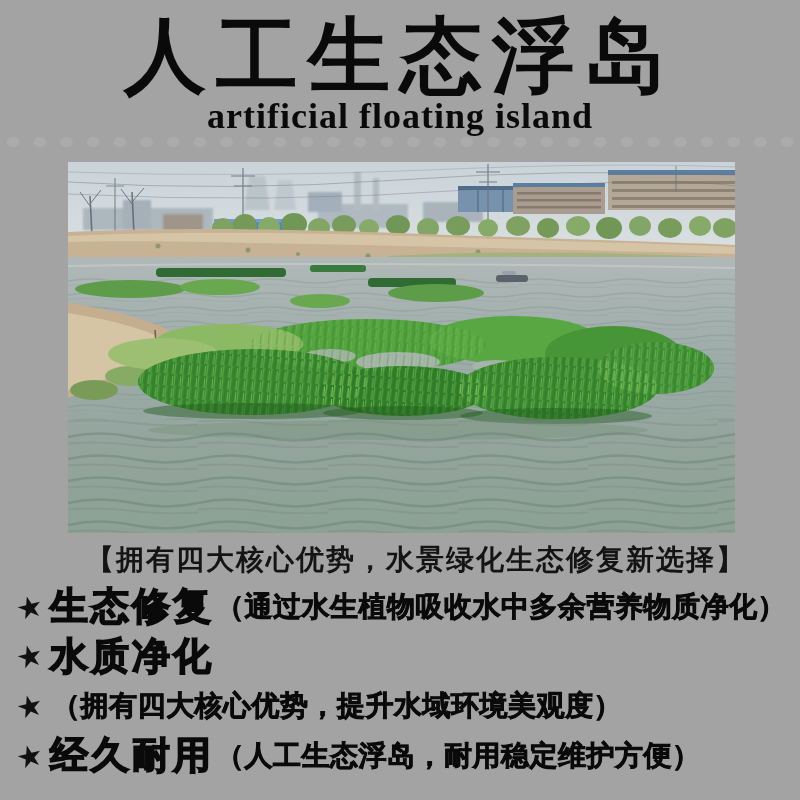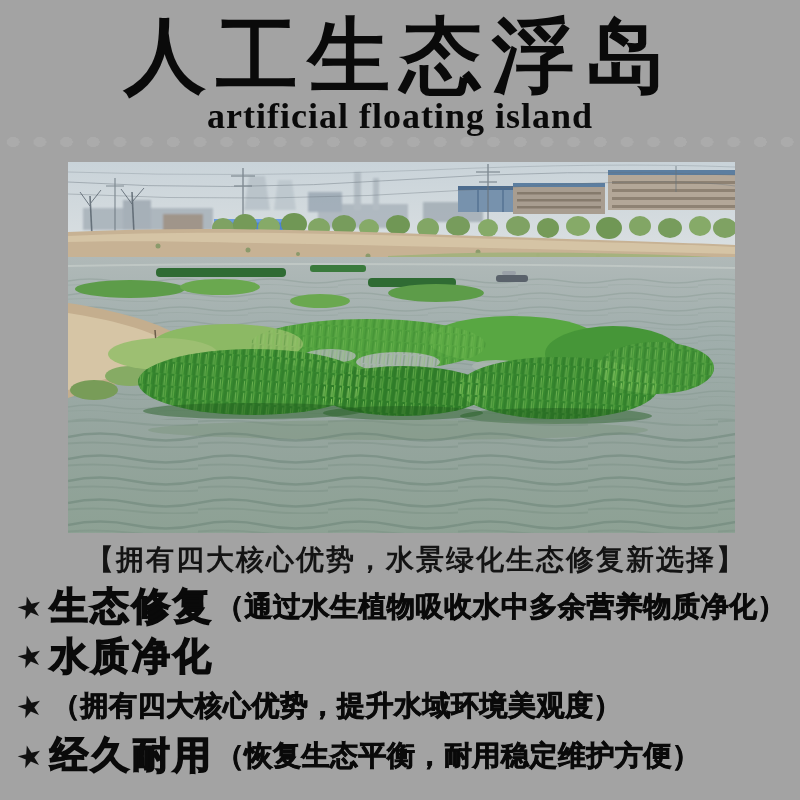--- a/index.html
+++ b/index.html
@@ -265,17 +265,17 @@
       <span class="star">★</span>
       <span class="flabel">水质净化</span>
     </li>
     <li class="feature">
       <span class="star">★</span>
       <span class="fdesc">（拥有四大核心优势，提升水域环境美观度）</span>
     </li>
     <li class="feature">
       <span class="star">★</span>
       <span class="flabel">经久耐用</span>
-      <span class="fdesc">（恢复生态平衡，耐用稳定维护方便）</span>
+      <span class="fdesc">（人工生态浮岛，耐用稳定维护方便）</span>
     </li>
   </ul>
 
 </div>
 
 </body></html>

